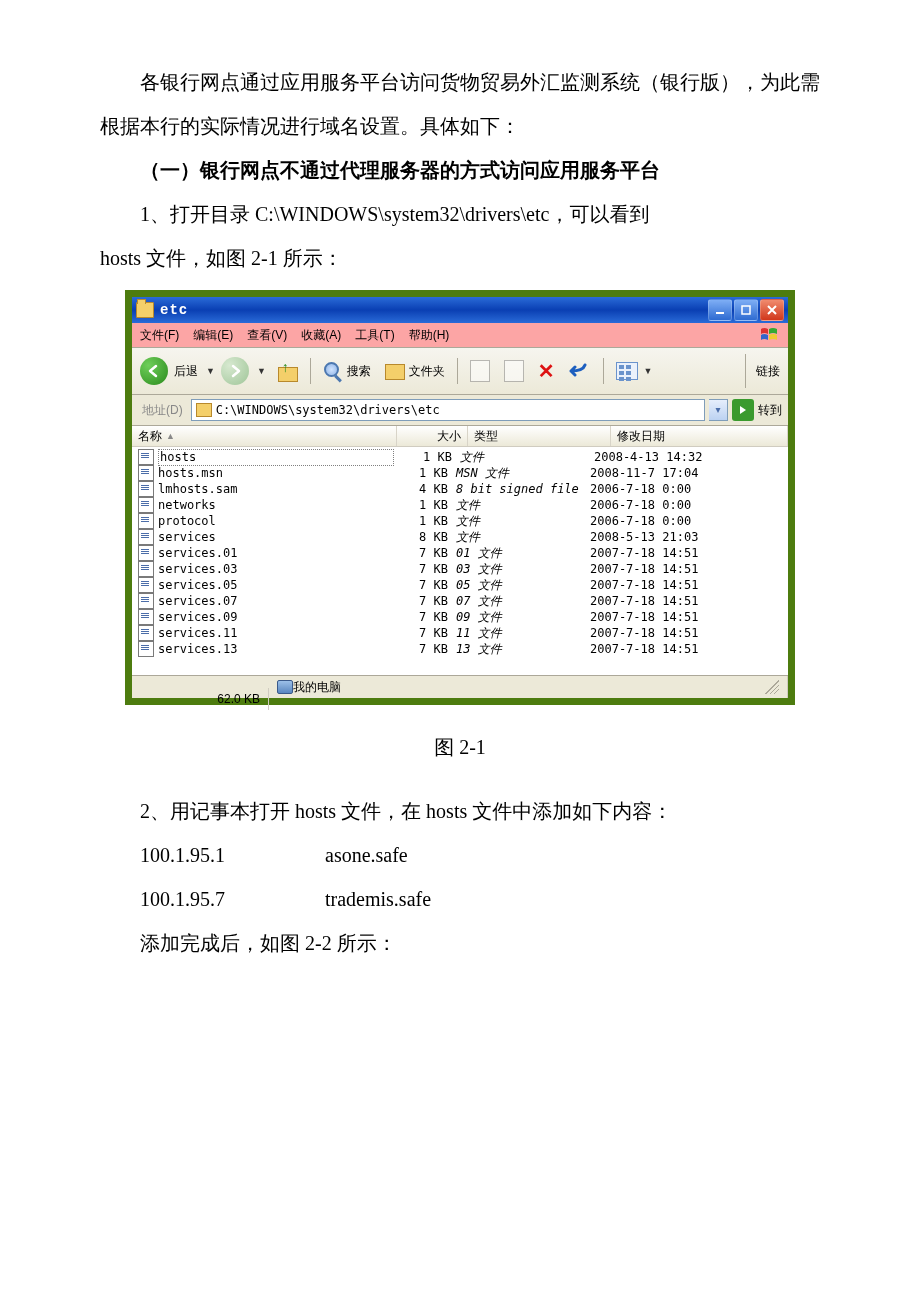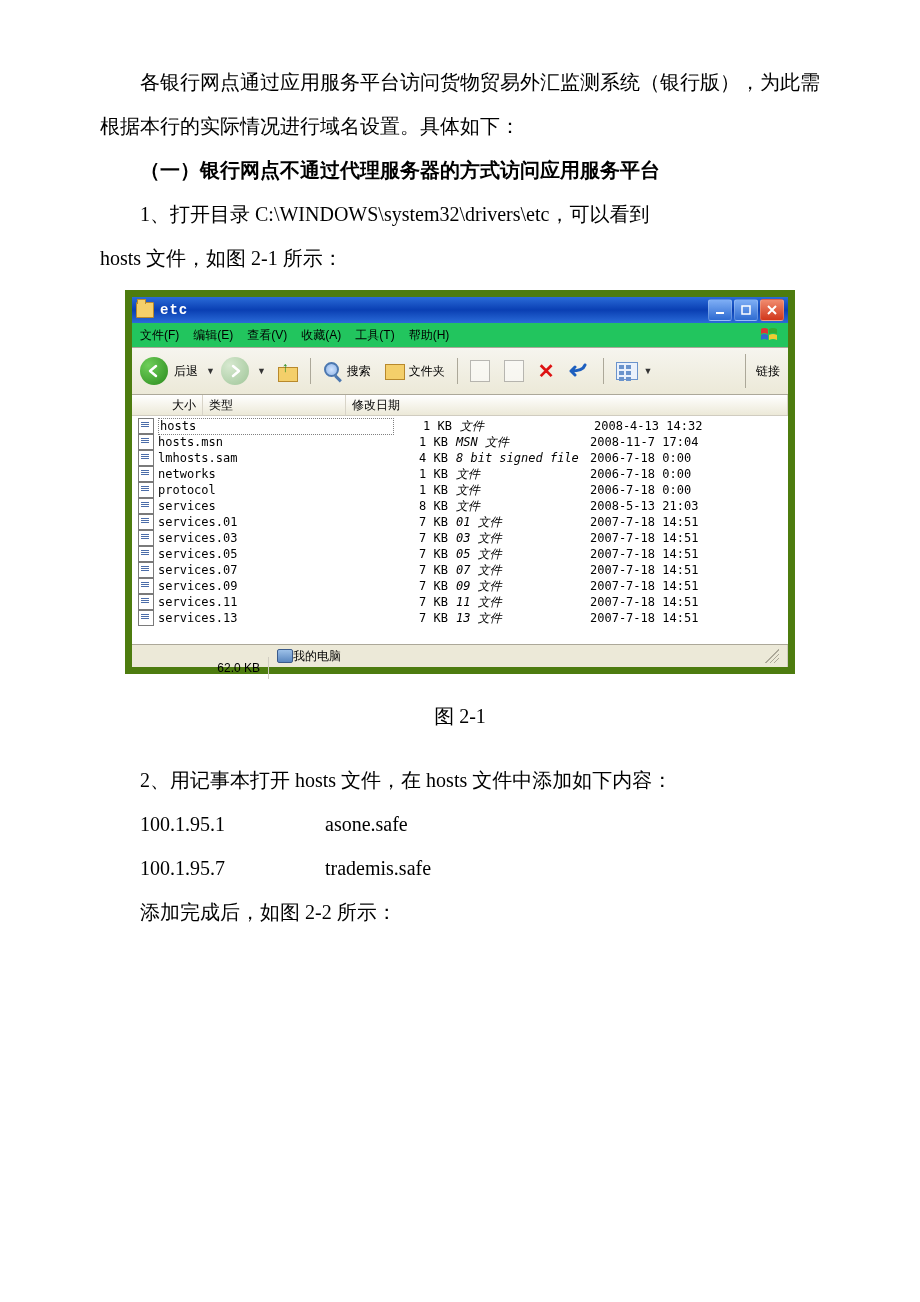--- a/index.html
+++ b/index.html
@@ -44,21 +44,21 @@
   .titlebar .folder-icon { width:16px; height:14px; background:#f4cf6a; border:1px solid #b8892c; border-radius:1px; margin-right:6px; position:relative;}
   .titlebar .folder-icon::before{content:"";position:absolute;top:-4px;left:0;width:7px;height:4px;background:#f4cf6a;border:1px solid #b8892c;border-bottom:none;}
   .titlebar .title-text { font-weight:bold; font-size:14px; font-family:"Courier New",monospace; letter-spacing:1px;}
   .titlebar .spacer{flex:1;}
   .win-btn { width:22px; height:20px; margin-left:2px; display:flex;align-items:center;justify-content:center;border-radius:3px; border:1px solid #fff3;}
   .win-btn.min{ background:linear-gradient(to bottom,#7eaef5,#2e6bd1); color:#fff;}
   .win-btn.max{ background:linear-gradient(to bottom,#7eaef5,#2e6bd1); color:#fff;}
   .win-btn.close{ background:linear-gradient(to bottom,#f08b6e,#d1371b); color:#fff; font-weight:bold;}
   .win-btn svg{display:block;}
   .menubar{
-    background:#22c55e;
+    background:#fca5a5;
     border-bottom:1px solid #aca899;
     padding:4px 8px;
     display:flex;
     gap:14px;
     align-items:center;
   }
   .menubar-flag{ margin-left:auto;width:20px;height:16px;}
   .menubar-flag svg{display:block;}
   .toolbar{
     background:linear-gradient(to bottom,#f6f5ef,#ece9d8);
@@ -251,22 +251,40 @@
           <i></i>
           <i></i>
           <i></i>
           <i></i>
         </span>
       <span class="dd">▼</span>
     </span>
     <span class="links-label">链接</span>
   </div>
 
+  <div class="addrbar">
+    <span class="addr-label">地址(D)</span>
+    <span class="addr-input">
+      <span class="fic"></span>
+      <span>C:\WINDOWS\system32\drivers\etc</span>
+    </span>
+    <span class="addr-dd">▾</span>
+    <span class="go-btn">
+      <svg width="12" height="12">
+          <path d="M3 2 L9 6 L3 10 Z" fill="#fff"></path>
+        </svg>
+    </span>
+    <span>转到</span>
+  </div>
 
   <div class="headers">
+    <div class="col-name">
+        <span>名称</span>
+        <span class="sort">▲</span>
+      </div>
     <div class="col-size">大小</div>
     <div class="col-type">类型</div>
     <div class="col-date">修改日期</div>
   </div>
 
   <div class="filelist" id="filelist">
       <div class="row">
         <span class="ic"></span>
         <span class="fname sel">hosts</span>
         <span class="fsize">1 KB</span>

